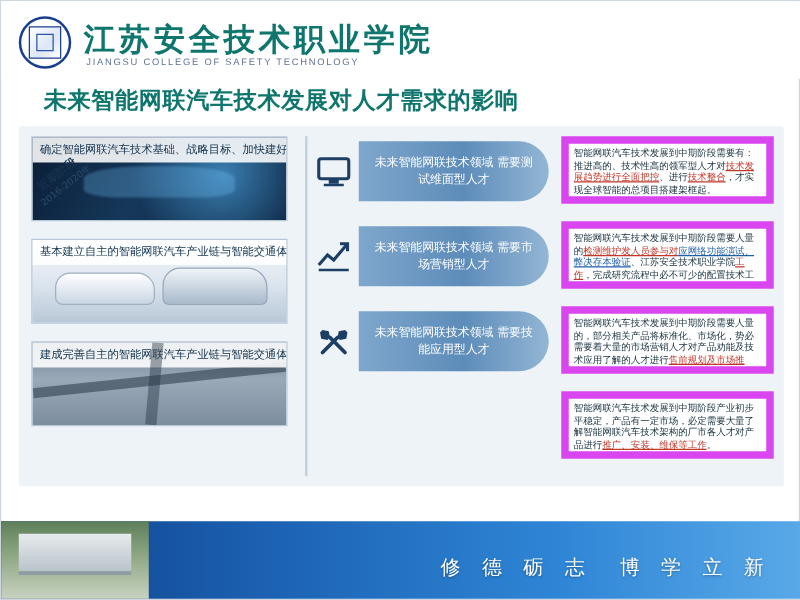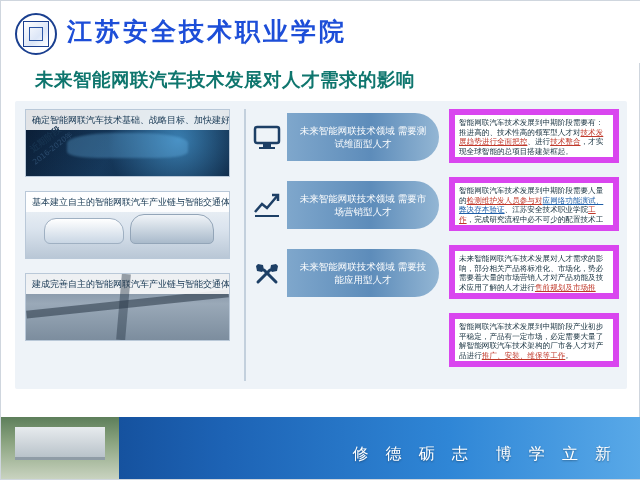--- a/index.html
+++ b/index.html
@@ -53,21 +53,21 @@
     width: 14px; height: 14px;
     border: 1px solid #2b56a6;
     box-sizing: border-box;
   }
   .logo-cn {
     position: absolute;
     left: 66px; top: 14px;
     font-size: 25px;
     font-weight: bold;
     letter-spacing: 3px;
-    color: #1d4ed8;
+    color: #0f766e;
     font-family: "DejaVu Sans", sans-serif;
     white-space: nowrap;
   }
   .logo-en {
     position: absolute;
     left: 68px; top: 44px;
     font-size: 7.5px;
     letter-spacing: 1.4px;
     color: #5f7297;
     white-space: nowrap;
@@ -302,20 +302,21 @@
 </head>
 <body>
 
 <div class="slide">
 
   <div class="header">
     <div class="logo-mark">
       <div class="inner"></div>
     </div>
     <div class="logo-cn">江苏安全技术职业学院</div>
+    <div class="logo-en">JIANGSU COLLEGE OF SAFETY TECHNOLOGY</div>
   </div>
 
   <div class="slide-title">未来智能网联汽车技术发展对人才需求的影响</div>
 
   <div class="panel"></div>
 
   <div class="leftcol">
 
     <div class="img-card c1">
       <div class="img-caption">确定智能网联汽车技术基础、战略目标、加快建好标准规则体系</div>
@@ -383,21 +384,21 @@
 
     <div class="textbox">
       <span>智能网联汽车技术发展到中期阶段需要有：推进高的、技术性高的领军型人才对</span><span class="hl-red">技术发展趋势进行全面把控</span><span>、进行</span><span class="hl-red">技术整合</span><span>，才实现全球智能的总项目搭建架框起。</span>
     </div>
 
     <div class="textbox">
       <span>智能网联汽车技术发展到中期阶段需要人量的</span><span class="hl-red">检测维护发人员参与对</span><span class="hl-blue">应网络功能演试、弊决存本验证</span><span>、江苏安全技术职业学院</span><span class="hl-red">工作</span><span>，完成研究流程中必不可少的配置技术工作。</span>
     </div>
 
     <div class="textbox">
-      <span>未来智能网联汽车技术发展对人才需求的影响，部分相关产品将标准化、市场化，势必需要着大量的市场营销人才对产品劝能及技术应用了解的人才进行</span><span class="hl-red">售前规划及市场推广</span><span>。</span>
+      <span>智能网联汽车技术发展到中期阶段需要人量的，部分相关产品将标准化、市场化，势必需要着大量的市场营销人才对产品劝能及技术应用了解的人才进行</span><span class="hl-red">售前规划及市场推广</span><span>。</span>
     </div>
 
     <div class="textbox">
       <span>智能网联汽车技术发展到中期阶段产业初步平稳定，产品有一定市场，必定需要大量了解智能网联汽车技术架构的厂市各人才对产品进行</span><span class="hl-red">推广、安装、维保等工作</span><span>。</span>
     </div>
   </div>
 
   <div class="footer">
     <div class="footer-photo"></div>
     <div class="footer-motto">

